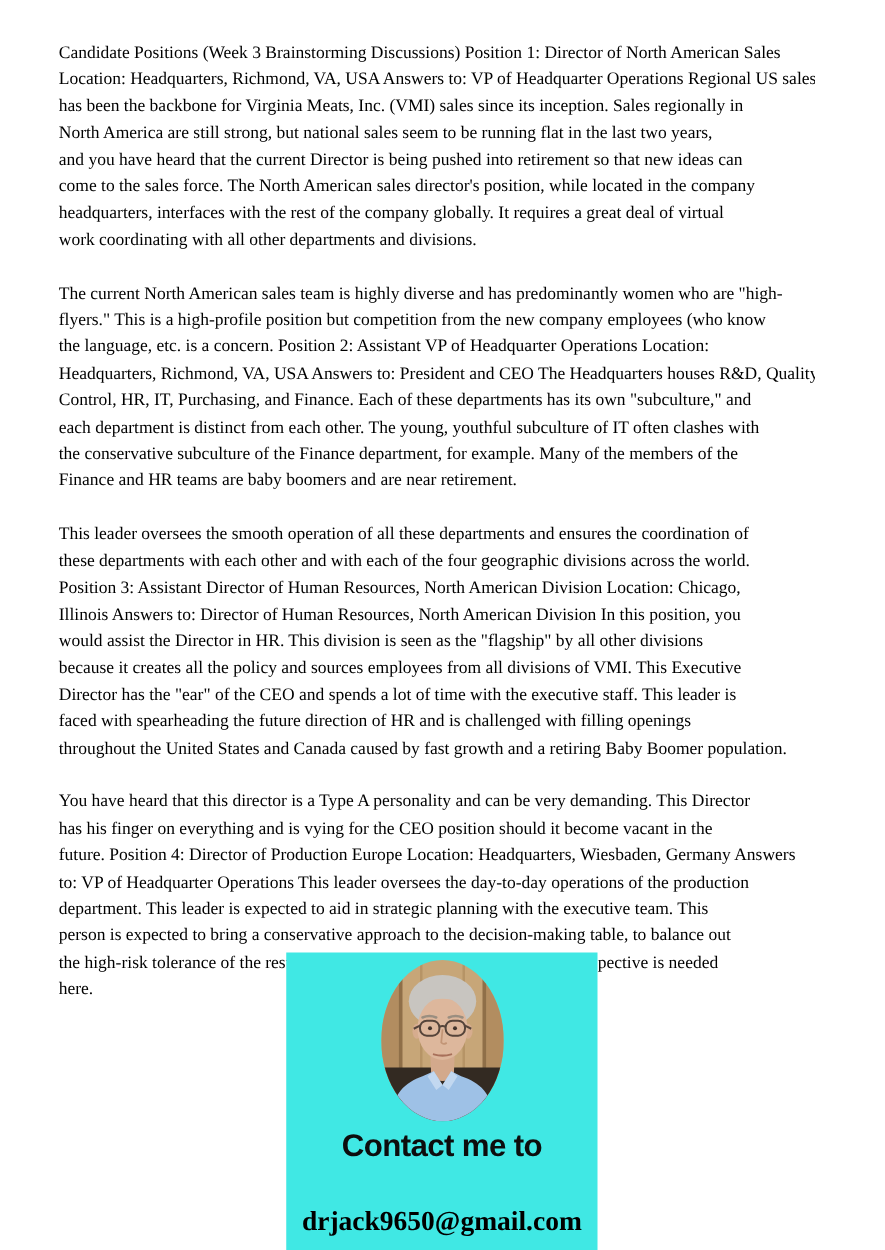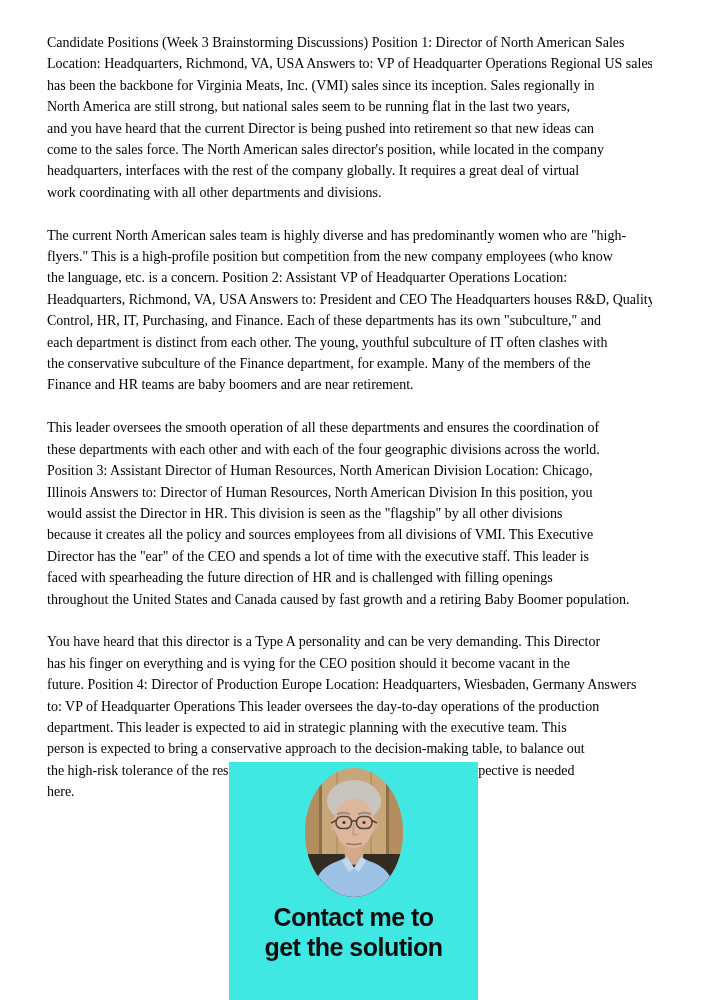--- a/index.html
+++ b/index.html
@@ -160,19 +160,19 @@
 
           <path d="M49,56 L48,66 Q49.5,68 52,66.5" stroke="#C29576" stroke-width="1.4" fill="none" stroke-linecap="round"></path>
 
           <path d="M42,75.5 Q49,77.5 56,75.5" stroke="#A8705A" stroke-width="1.6" fill="none" stroke-linecap="round"></path>
         </g>
       </svg>
     </div>
 
     <div class="ad-heading">
       <div>Contact me to</div>
-      <div>get the solution</div>
     </div>
 
+    <div class="ad-email">drjack9650@gmail.com</div>
 
   </div>
 
 </div>
 
 </body></html>

